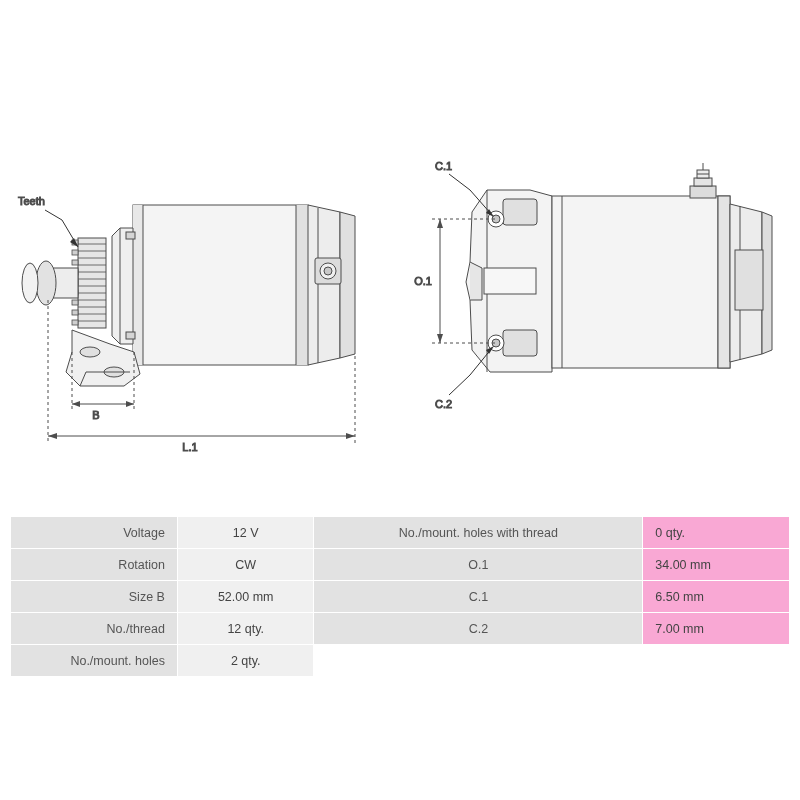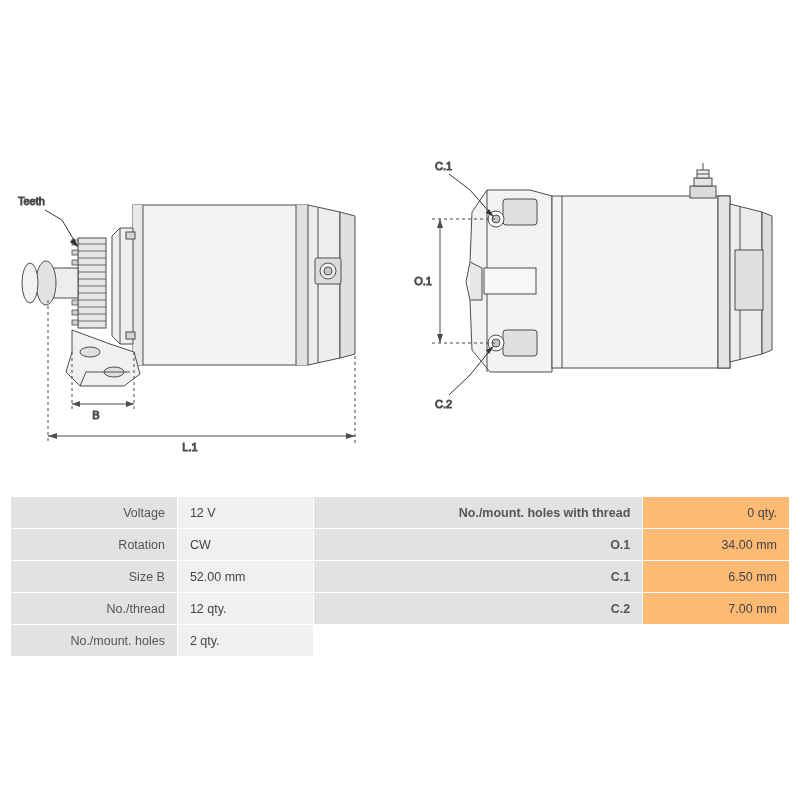--- a/index.html
+++ b/index.html
@@ -35,54 +35,52 @@
   .lbl {
     font-family: "Liberation Sans", sans-serif;
     font-size: 11px;
     fill: #333333;
   }
 
   
   .spec-table {
     position: absolute;
     left: 10px;
-    top: 496px;
+    top: 516px;
     width: 780px;
     border-collapse: collapse;
     font-size: 12.5px;
   }
   .spec-table td {
     height: 31px;
     padding: 0 12px;
     vertical-align: middle;
     border: 1px solid #ffffff;
   }
   .lab {
     background: #e2e2e2;
     color: #555555;
     text-align: right;
     width: 140px;
   }
   .val {
     background: #f0f0f0;
     color: #444444;
-    text-align: left;
+    text-align: center;
     width: 110px;
   }
   .lab2 {
     background: #e2e2e2;
     color: #555555;
-    text-align: right;
+    text-align: center;
     width: 300px;
-    font-weight: bold;
   }
   .val2 {
-    background: #fdba74;
+    background: #f9a8d4;
     color: #444444;
-    text-align: right;
     width: 120px;
   }
   .blank {
     background: #ffffff;
     border: 1px solid #ffffff;
   }
   .blank-l { background: #ffffff; }
 </style>
 </head>
 <body>

